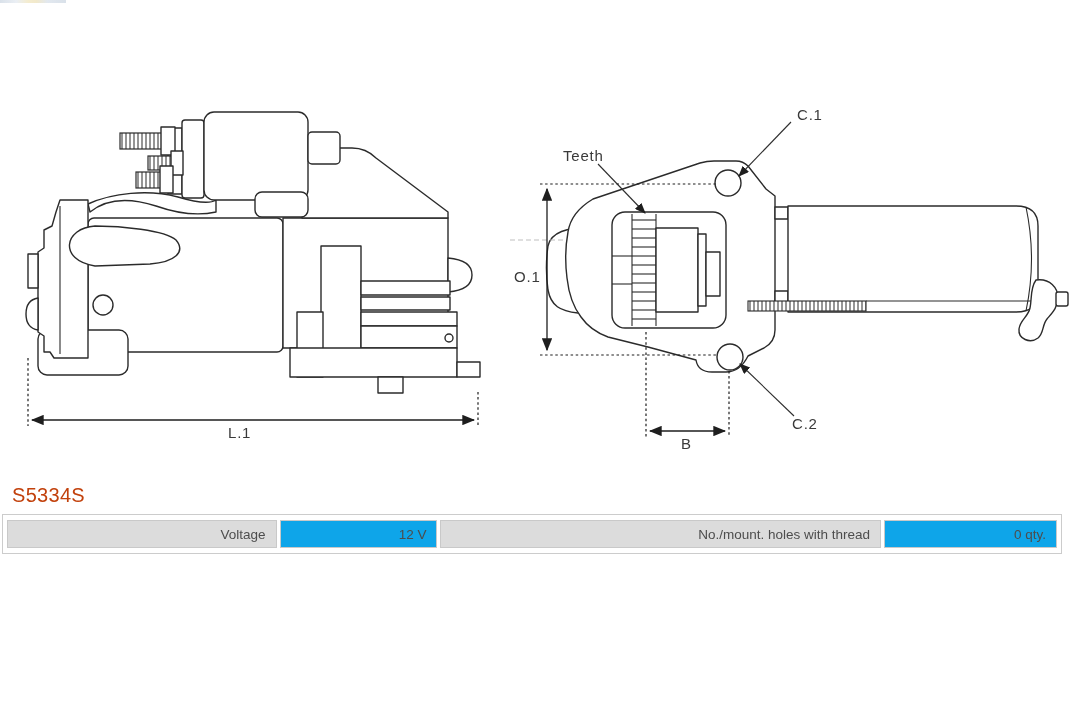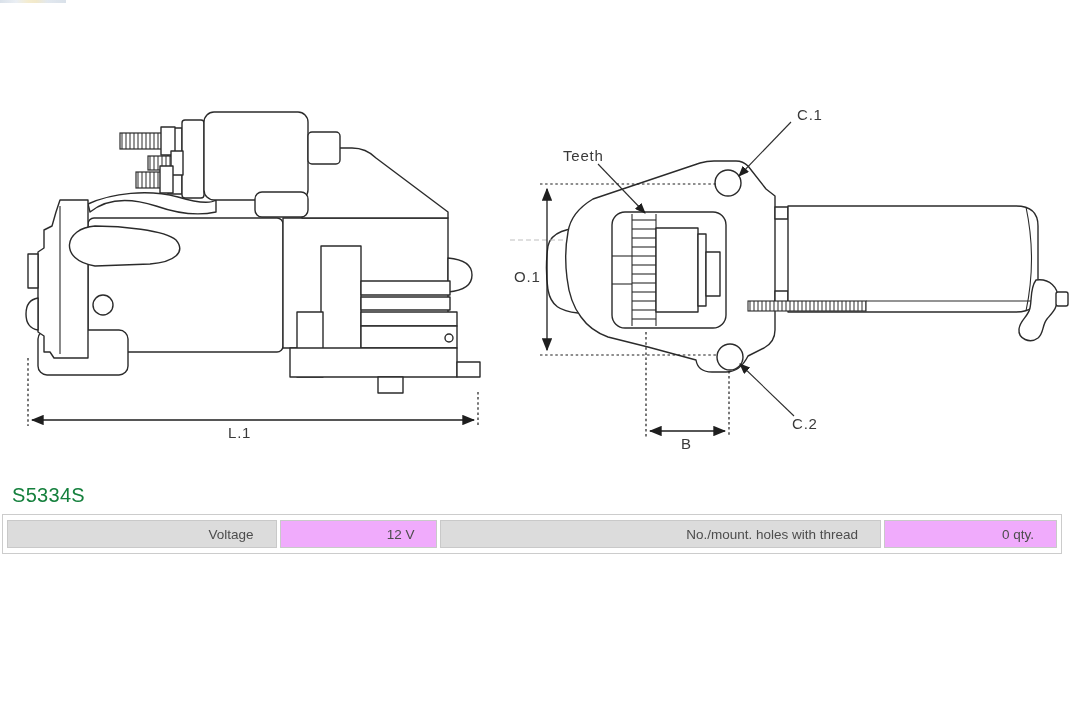--- a/index.html
+++ b/index.html
@@ -17,34 +17,34 @@
   .ln   { fill:#ffffff; stroke:#2b2b2b; stroke-width:1.4; stroke-linejoin:round; }
   .thin { fill:none;    stroke:#2b2b2b; stroke-width:1.1; }
   .dot  { fill:none; stroke:#1e1e1e; stroke-width:1.2; stroke-dasharray:2.5 2.6; }
   .dim  { fill:none; stroke:#1e1e1e; stroke-width:1.3; }
   .lead { fill:none; stroke:#2e2e2e; stroke-width:1.1; }
   .cline{ fill:none; stroke:#bfbfbf; stroke-width:1; stroke-dasharray:5 3; }
   .dlab { font-family:"Liberation Sans",sans-serif; font-size:15px; fill:#3a3a3a; letter-spacing:0.8px; }
 
   .part-number {
     position:absolute; left:12px; top:484px;
-    font-size:20px; line-height:22px; color:#15803d; letter-spacing:0.3px;
+    font-size:20px; line-height:22px; color:#c2410c; letter-spacing:0.3px;
   }
   .table-wrap {
     position:absolute; left:2px; top:514px; width:1060px;
     border:1px solid #cccccc; background:#ffffff; box-sizing:border-box; padding:1px;
   }
   table.spec { border-collapse:separate; border-spacing:3px 4px; table-layout:fixed; width:100%; }
   table.spec td {
     border:1px solid #c9c9c9; height:28px; box-sizing:border-box;
-    padding:2px 22px; text-align:right; vertical-align:middle;
+    padding:2px 10px; text-align:right; vertical-align:middle;
     font-size:13.5px; color:#4d4d4d; overflow:hidden; white-space:nowrap;
   }
   td.lbl { background:#dcdcdc; }
-  td.val { background:#f0abfc; }
+  td.val { background:#0ea5e9; }
   col.c1{width:268px} col.c2{width:157px} col.c3{width:438px} col.c4{width:172px}
 </style>
 </head>
 <body>
 
 <div class="artifact"></div>
 
 <svg class="drawings" viewBox="0 0 1080 460">
   <defs>
     <marker id="ah" markerWidth="10" markerHeight="8" refX="9" refY="4" orient="auto-start-reverse">

